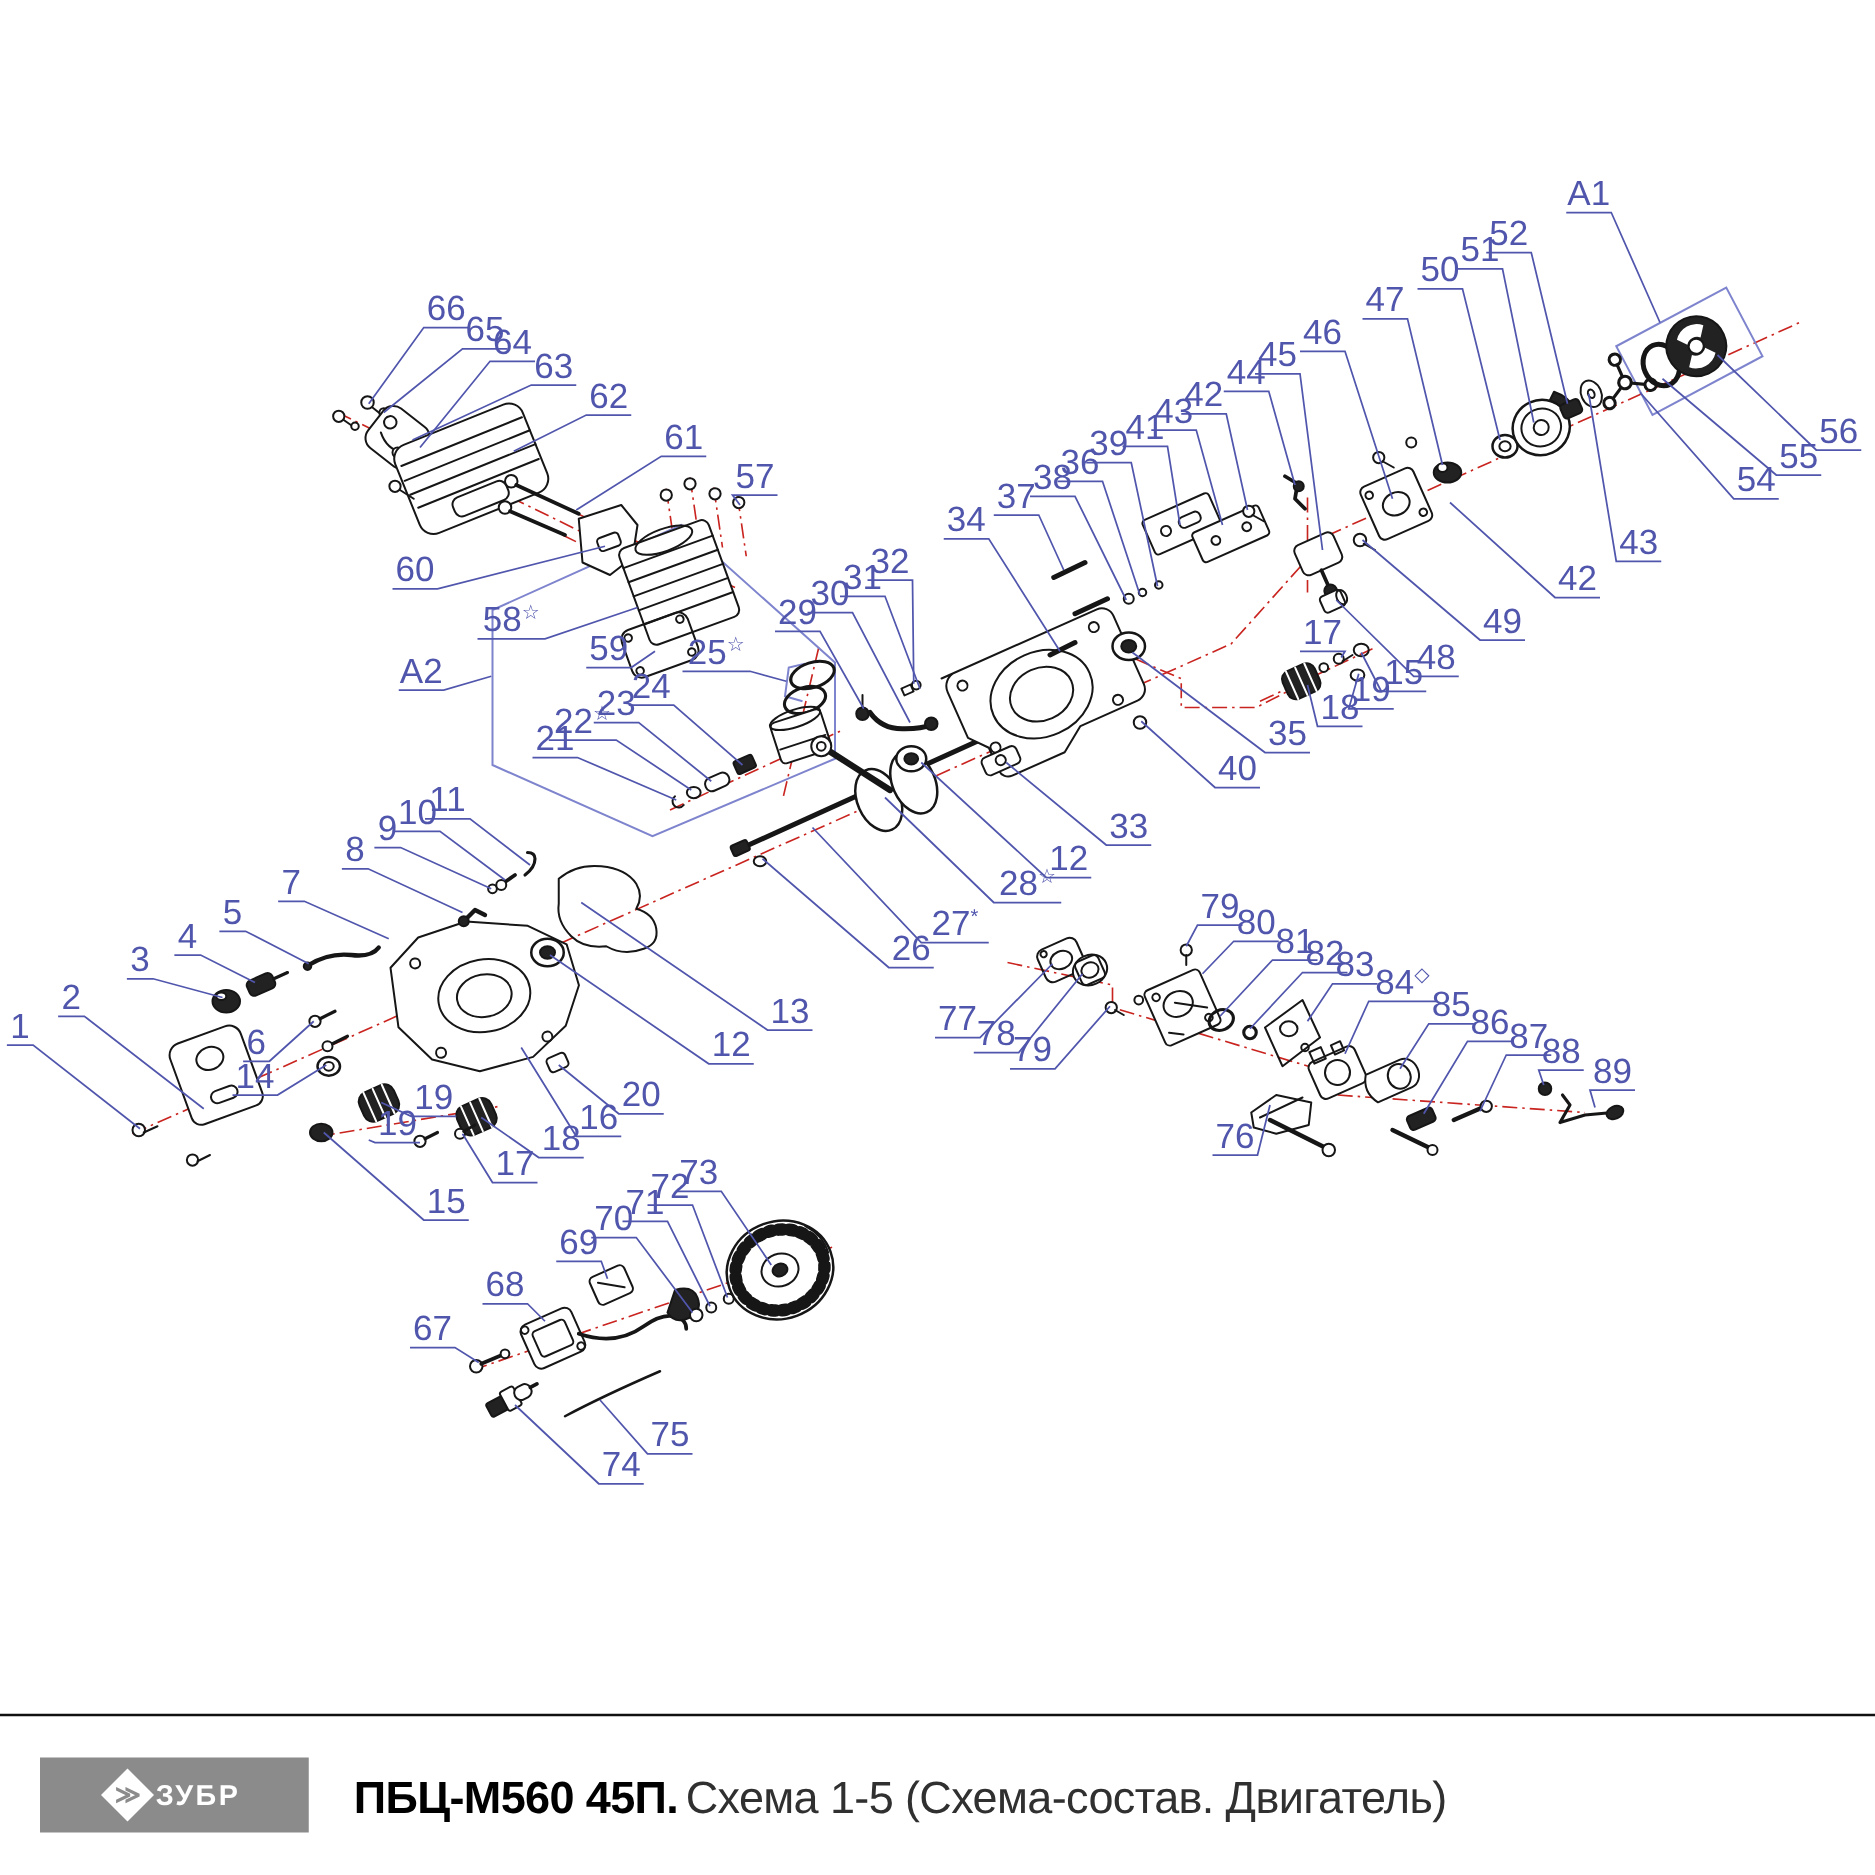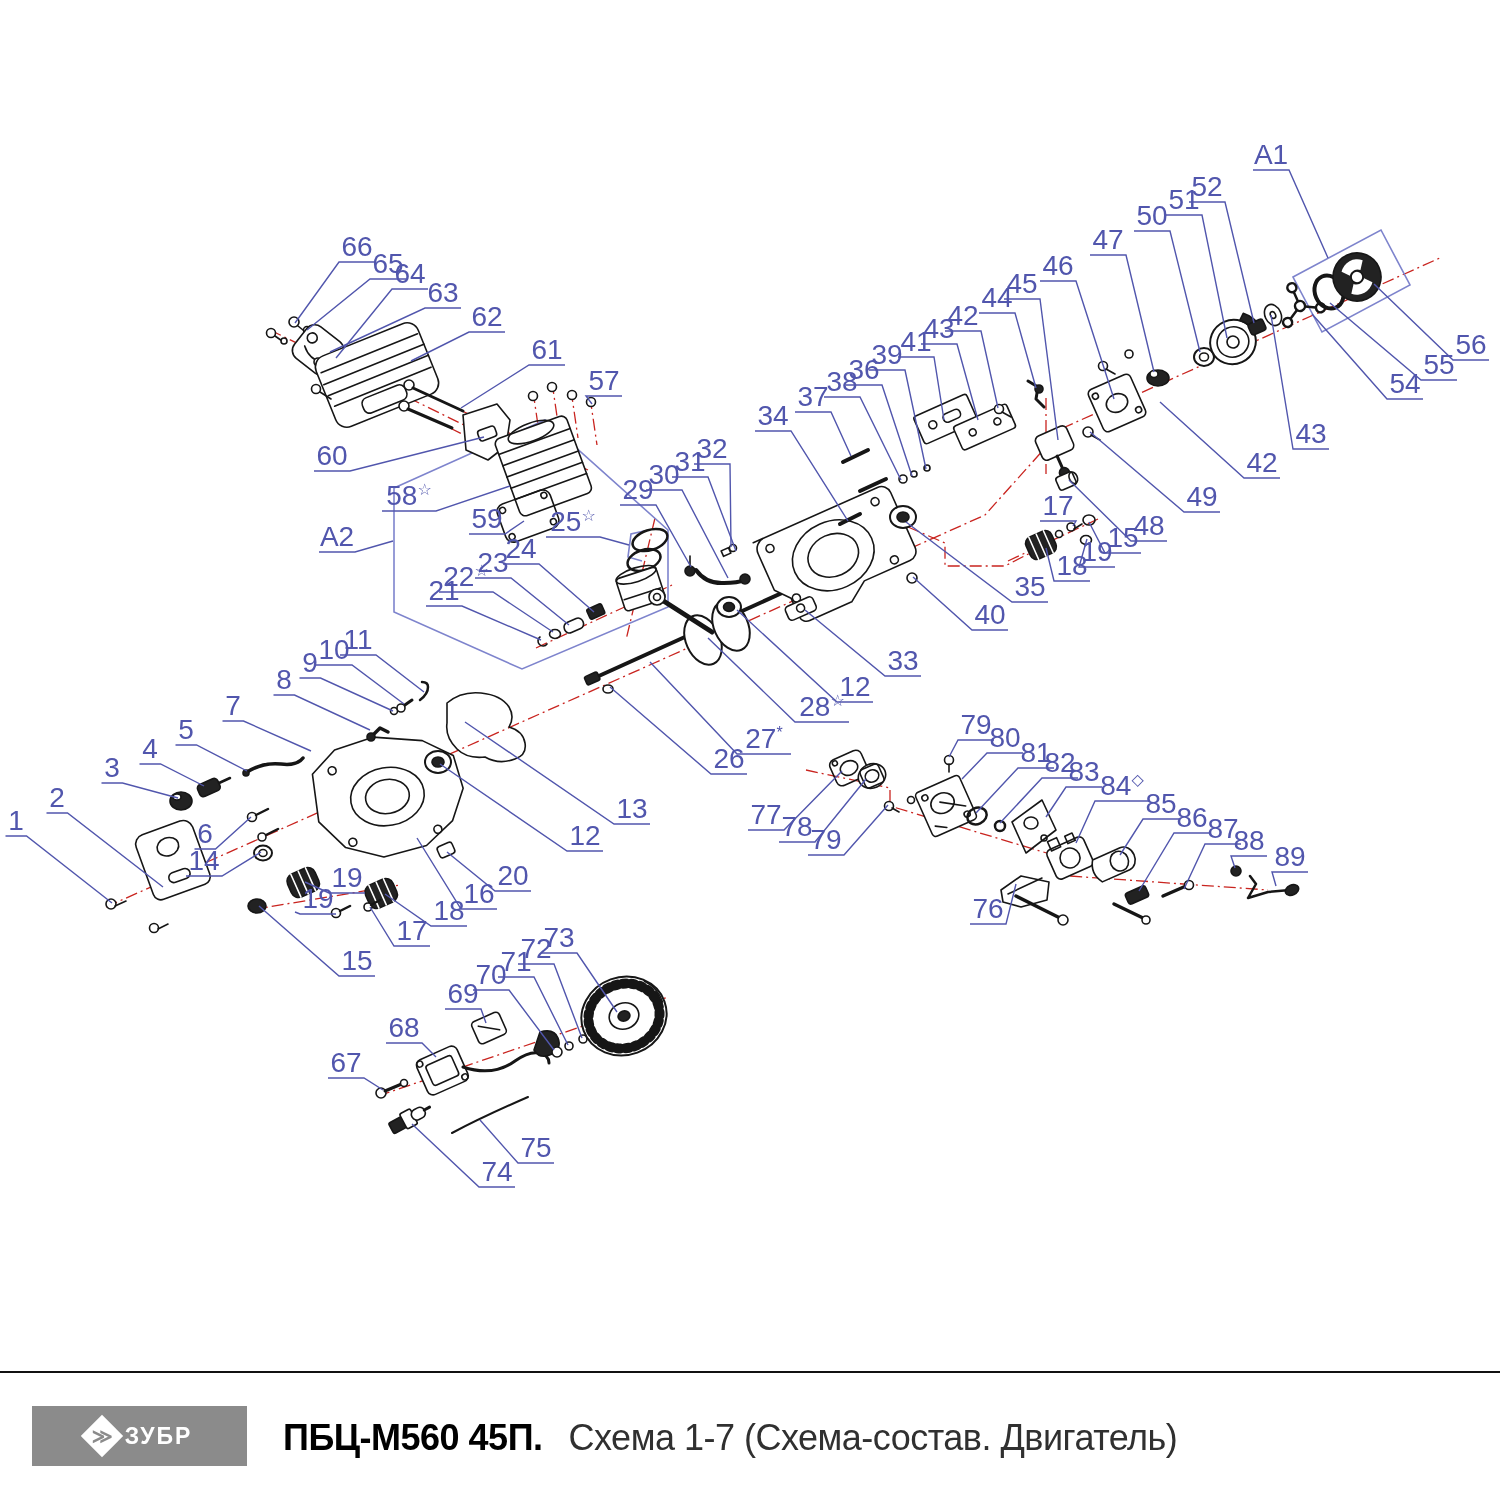--- a/index.html
+++ b/index.html
@@ -11,21 +11,21 @@
   .axis{fill:none;stroke:#c9241f;stroke-width:1.3;stroke-dasharray:12 4 2 4;}
   .abox{fill:none;stroke:#7e84cd;stroke-width:1.6;}
   .rule{position:absolute;left:0;top:1371px;width:1500px;height:2px;background:#111;}
   .logo{position:absolute;left:32px;top:1406px;width:215px;height:60px;background:#8b8b8b;
         display:flex;align-items:center;justify-content:center;gap:8px;}
   .logo-diamond{width:30px;height:30px;background:#fff;transform:rotate(45deg);
         display:flex;align-items:center;justify-content:center;flex:0 0 auto;}
   .logo-diamond span{transform:rotate(-45deg);color:#8b8b8b;font-weight:900;font-size:20px;line-height:1;}
   .logo-text{color:#fff;font-weight:900;font-size:23px;letter-spacing:2px;line-height:1;}
   .title{position:absolute;left:283px;top:1416px;height:44px;white-space:nowrap;
-         font-size:36px;letter-spacing:-0.5px;display:flex;align-items:center;gap:26px;}
+         font-size:36px;letter-spacing:-0.5px;display:flex;align-items:center;gap:6px;}
   .title .model{font-weight:700;color:#000;}
   .title .subtitle{font-weight:400;color:#303030;}
 </style>
 </head>
 <body>
 
 <div class="page">
 
 <svg id="diagram" width="1500" height="1370" viewBox="0 0 1500 1370" xmlns="http://www.w3.org/2000/svg">
 
@@ -805,16 +805,16 @@
 
 <div class="logo">
   <div class="logo-diamond">
     <span>≫</span>
   </div>
   <div class="logo-text">ЗУБР</div>
 </div>
 
 <div class="title">
   <span class="model">ПБЦ-М560 45П.</span>
-  <span class="subtitle">Схема 1-7 (Схема-состав. Двигатель)</span>
+  <span class="subtitle">Схема 1-5 (Схема-состав. Двигатель)</span>
 </div>
 
 </div>
 
 </body></html>

